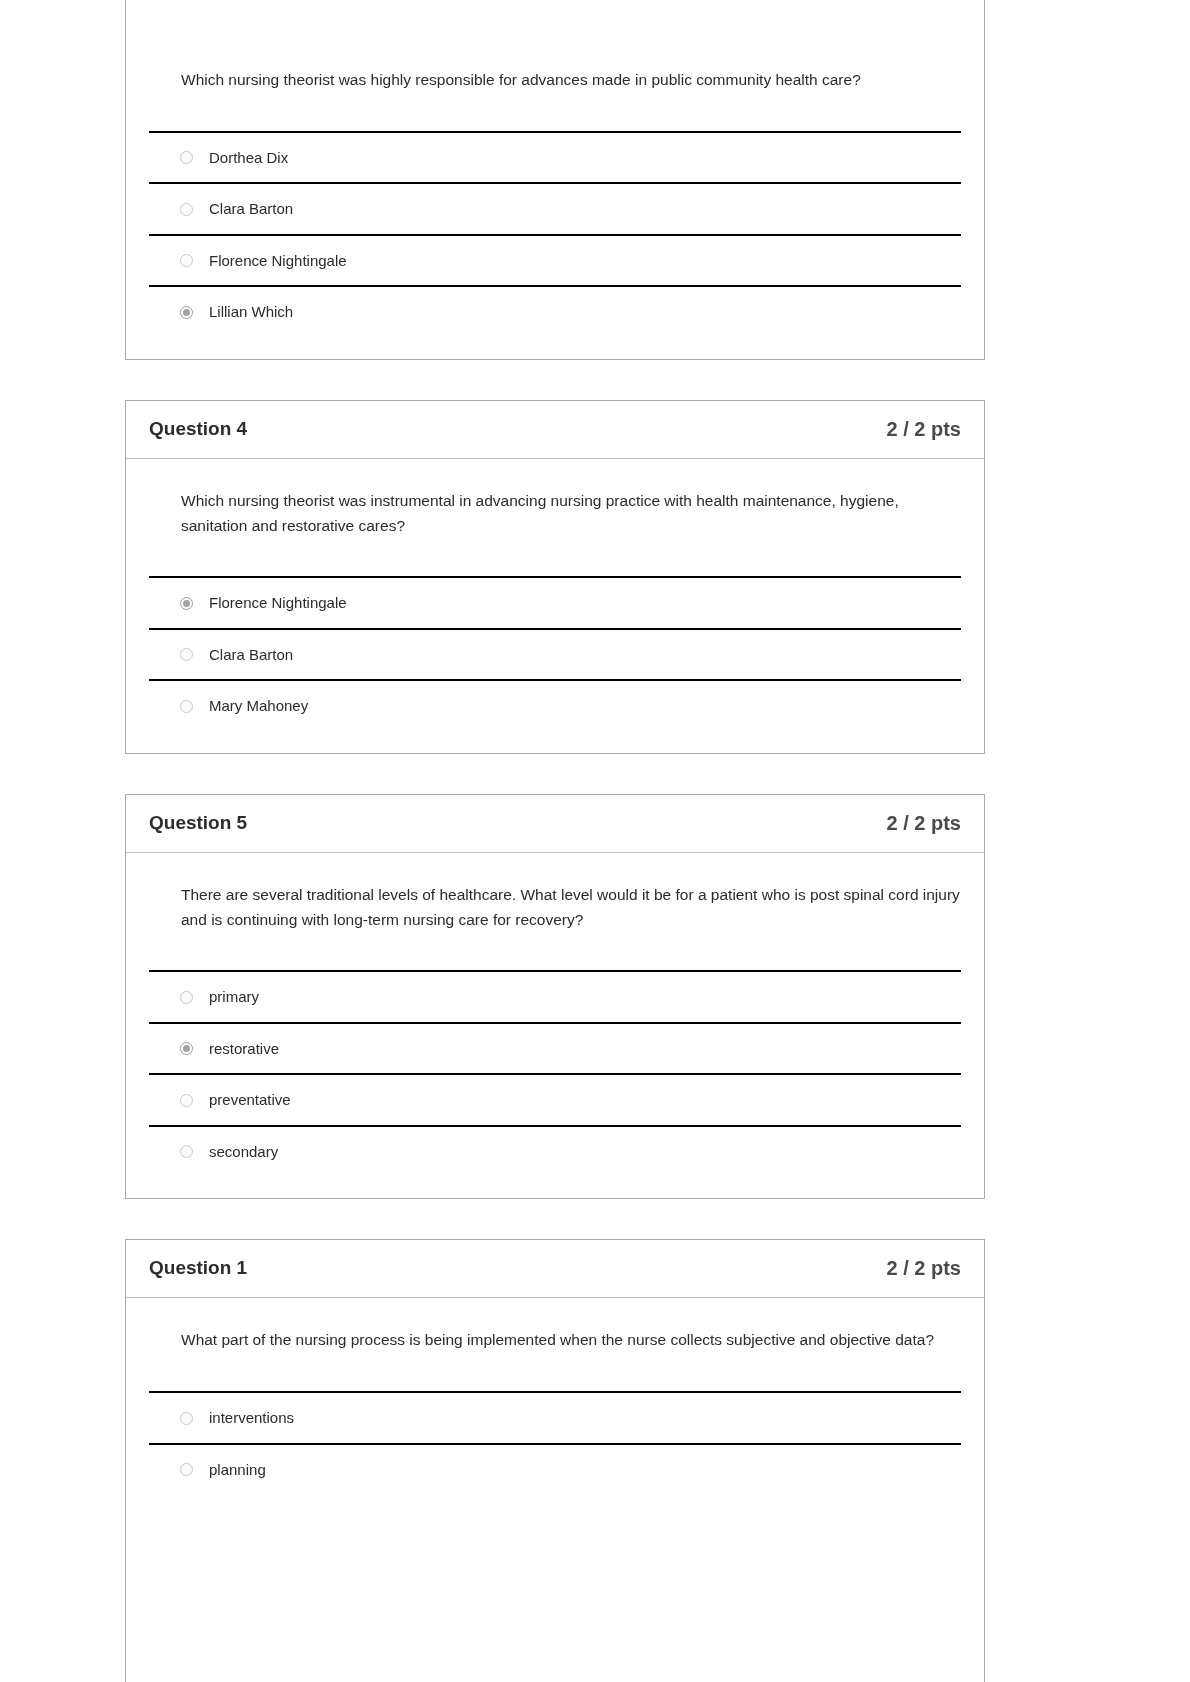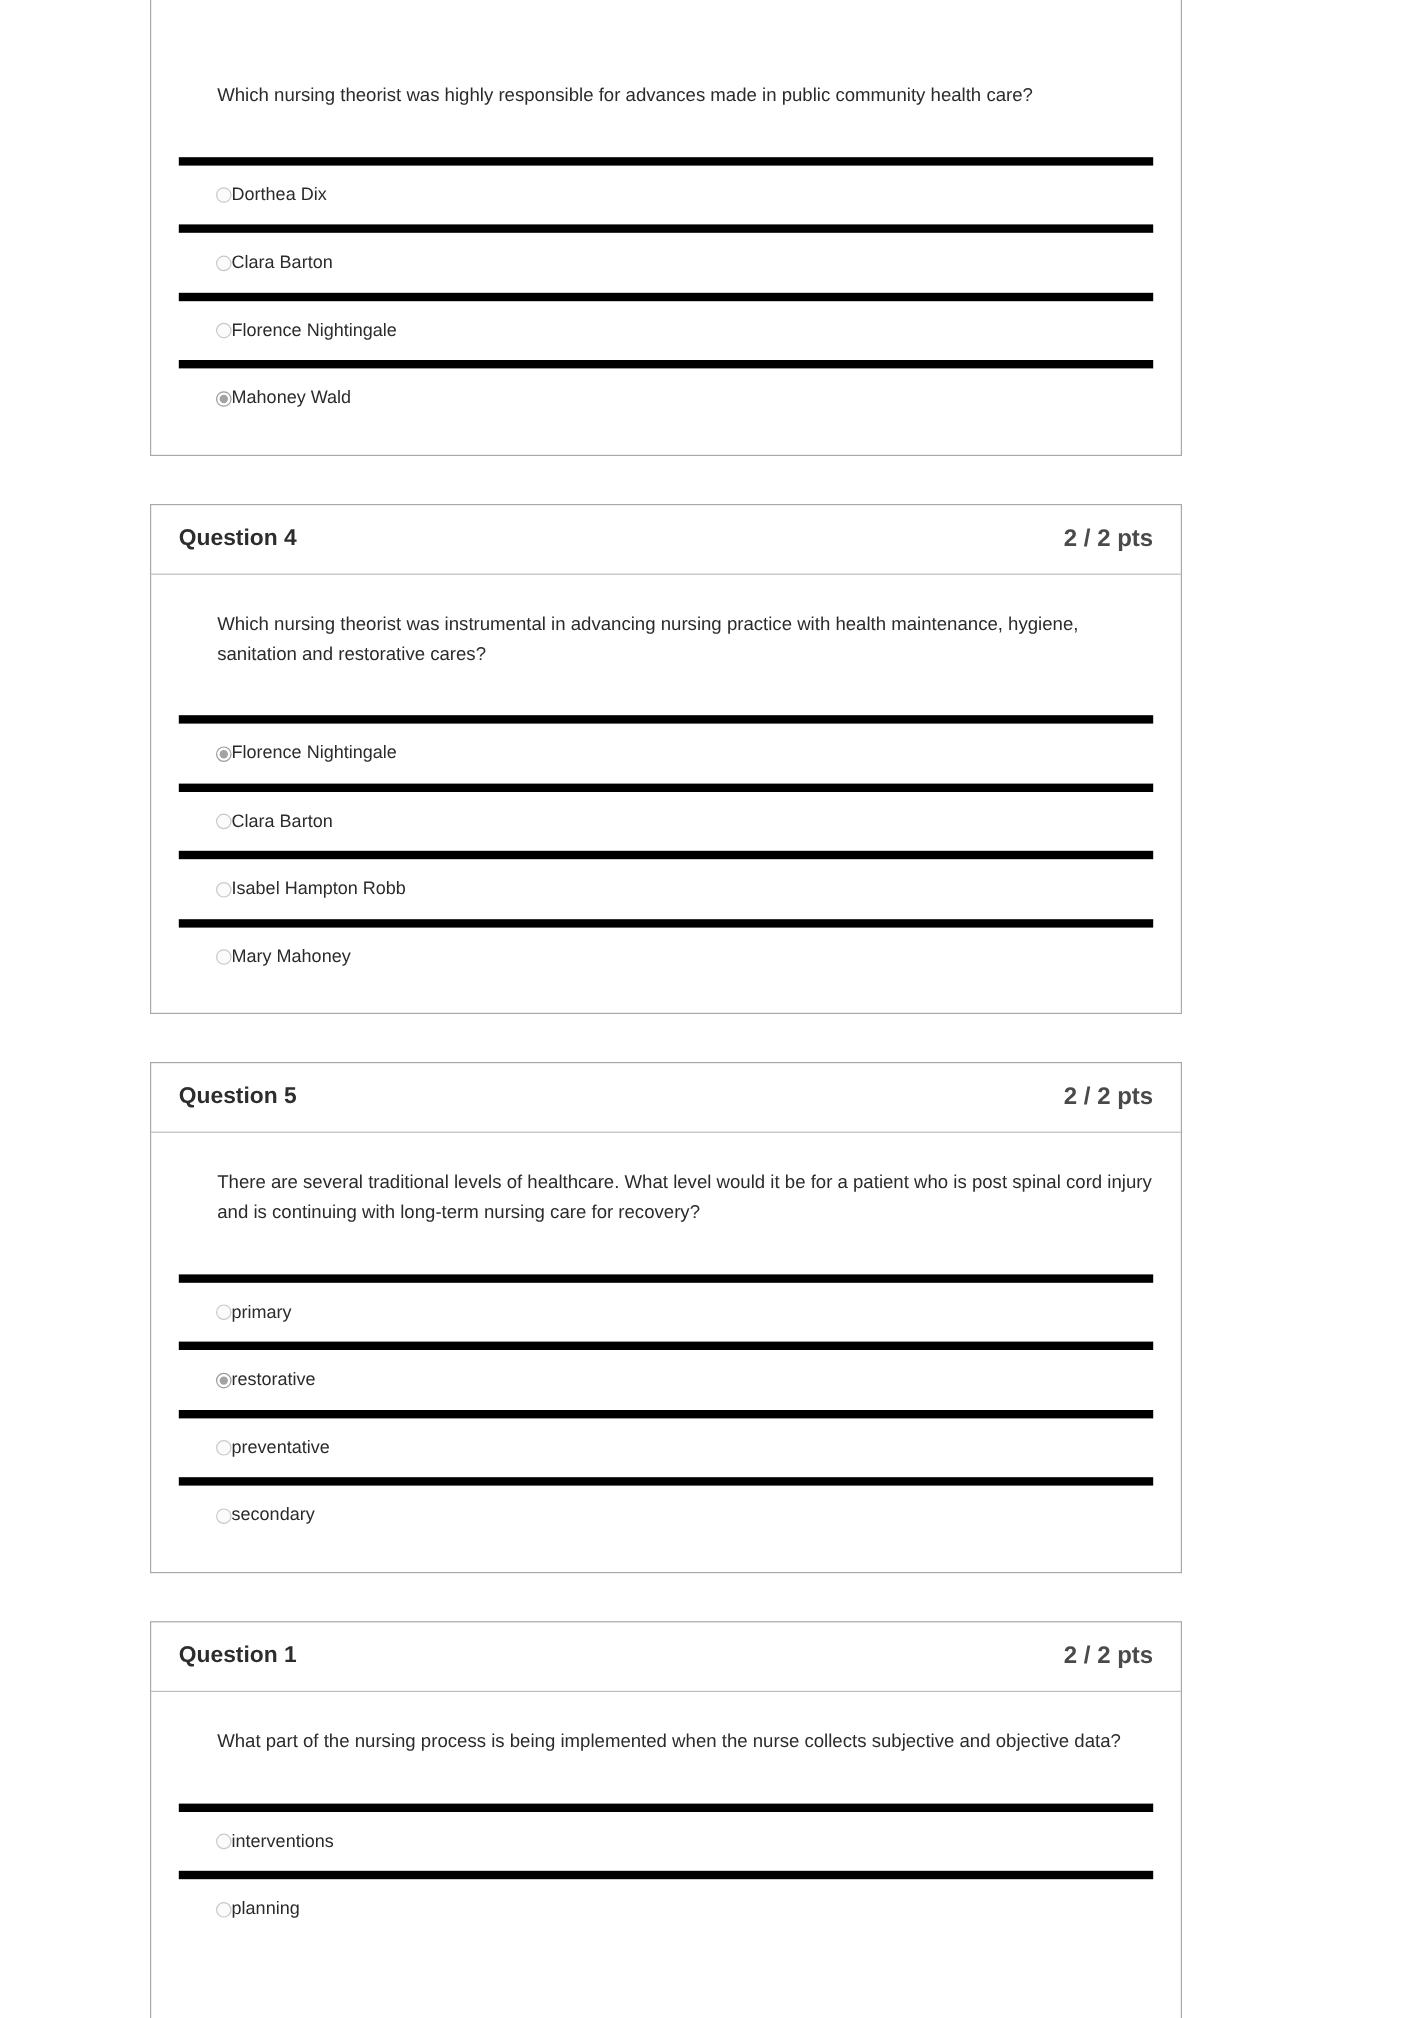--- a/index.html
+++ b/index.html
@@ -50,23 +50,23 @@
     line-height: 1.6;
     color: #2b2b2b;
     margin-bottom: 38px;
     max-width: 800px;
     margin-left: 32px;
   }
   .answers { }
   .answer {
     display: flex;
     align-items: center;
-    gap: 0;
+    gap: 16px;
     padding: 15px 0 15px 31px;
-    border-top: 7px solid #000000;
+    border-top: 2px solid #000000;
     min-height: 49px;
     cursor: pointer;
   }
   .radio {
     width: 13px;
     height: 13px;
     border: 1px solid #c9c9c9;
     border-radius: 50%;
     background: #fbfbfb;
     flex: 0 0 auto;
@@ -112,21 +112,21 @@
         <div class="answer">
           <span class="radio"></span>
           <span class="answer-label">Clara Barton</span>
         </div>
         <div class="answer">
           <span class="radio"></span>
           <span class="answer-label">Florence  Nightingale</span>
         </div>
         <div class="answer">
           <span class="radio selected"></span>
-          <span class="answer-label">Mahoney Wald</span>
+          <span class="answer-label">Lillian Which</span>
         </div>
       </div>
     </div>
   </section>
 
   <section class="card">
     <header class="card-header">
       <h2 class="question-title">Question 4</h2>
       <div class="points">2 / 2 pts</div>
     </header>
@@ -136,24 +136,20 @@
         <div class="answer">
           <span class="radio selected"></span>
           <span class="answer-label">Florence Nightingale</span>
         </div>
         <div class="answer">
           <span class="radio"></span>
           <span class="answer-label">Clara Barton</span>
         </div>
         <div class="answer">
           <span class="radio"></span>
-          <span class="answer-label">Isabel Hampton Robb</span>
-        </div>
-        <div class="answer">
-          <span class="radio"></span>
           <span class="answer-label">Mary Mahoney</span>
         </div>
       </div>
     </div>
   </section>
 
   <section class="card">
     <header class="card-header">
       <h2 class="question-title">Question 5</h2>
       <div class="points">2 / 2 pts</div>

